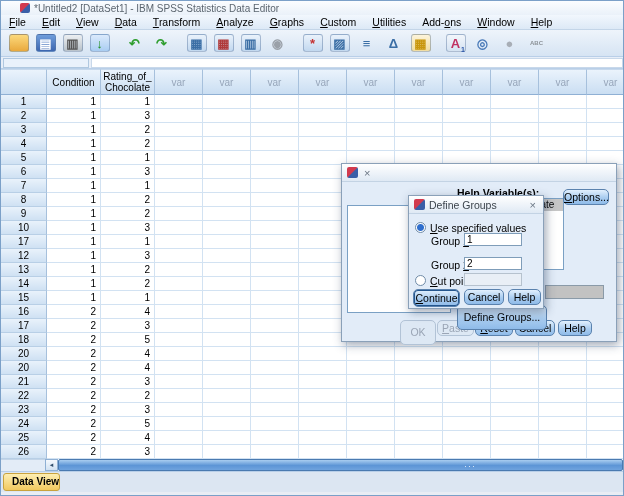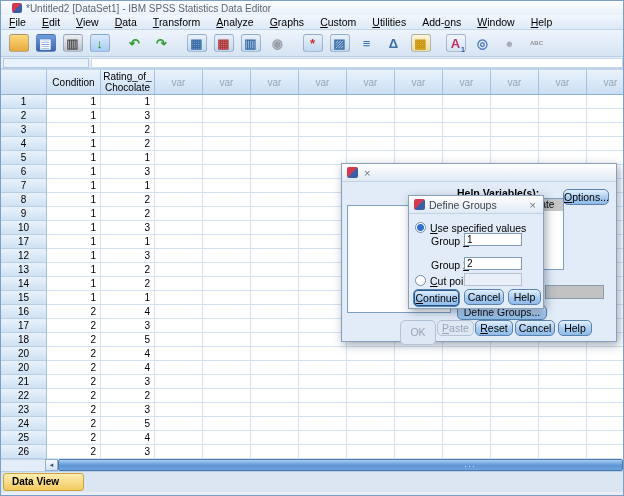--- a/index.html
+++ b/index.html
@@ -1,21 +1,21 @@
 <!DOCTYPE html>
 <html><head>
 <meta charset="utf-8">
 <style>
   * { margin:0; padding:0; box-sizing:border-box; }
   html,body { width:624px; height:496px; }
   body { font-family:"Liberation Sans", sans-serif; font-size:10px; color:#000; background:#fff; overflow:hidden; }
   #window { position:relative; width:624px; height:496px; border:1px solid #7ba0c8; background:#eef3fa; overflow:hidden; }
 
   
-  #titlebar { position:absolute; top:0; left:0; right:0; height:14px; background:linear-gradient(#fbfdff,#eaf1f9); display:flex; align-items:center; padding-left:11px; }
+  #titlebar { position:absolute; top:0; left:0; right:0; height:14px; background:linear-gradient(#fbfdff,#eaf1f9); display:flex; align-items:center; padding-left:19px; }
   .app-icon { width:10px; height:10px; margin-right:4px; border-radius:2px; background:linear-gradient(135deg,#d23a4e 48%,#3a5fa8 52%); }
   #title-text { font-size:10px; color:#5c6670; white-space:nowrap; }
 
   
   #menubar { position:absolute; top:14px; left:0; right:0; height:15px; background:linear-gradient(#f2f7fd,#dde9f6); border-bottom:1px solid #c3d5e8; display:flex; align-items:center; }
   .menu-item { padding:1px 8px; font-size:10.5px; cursor:default; }
   .menu-item u { text-decoration:underline; }
 
   
   #toolbar { position:absolute; top:29px; left:0; right:0; height:27px; background:linear-gradient(#eef4fb,#d6e4f3); border-bottom:1px solid #b9cfe8; display:flex; align-items:center; padding-left:4px; }
@@ -47,21 +47,21 @@
 
   
   #hscroll { position:absolute; top:458px; left:0; right:0; height:12px; z-index:10; }
   #hscroll-stub { position:absolute; left:0; top:0; width:44px; height:12px; background:#e3ecf7; border-top:1px solid #c3d5e8; }
   #hscroll-left { position:absolute; left:44px; top:0; width:13px; height:12px; background:linear-gradient(#f4f8fd,#d2e2f2); border:1px solid #8fb0d4; font-size:7px; line-height:10px; text-align:center; color:#33506e; }
   #hscroll-thumb { position:absolute; left:57px; top:0; right:0; height:12px; background:linear-gradient(#a9cdf0,#5d95d6 55%,#6fa3de); border:1px solid #4a7ab0; border-radius:2px; }
   #hscroll-grip { position:absolute; left:405px; top:2px; color:#e8f2fc; font-size:9px; letter-spacing:1px; line-height:8px; }
 
   
   #tabsrow { position:absolute; top:470px; left:0; right:0; height:21px; background:#dce6f2; border-top:1px solid #b9cfe8; display:flex; align-items:flex-start; padding:1px 0 0 2px; }
-  .view-tab { height:18px; padding:2px 24px 0 8px; font-size:10px; border-radius:3px; margin-right:2px; }
+  .view-tab { height:18px; padding:2px 0 0 8px; font-size:10px; border-radius:3px; margin-right:2px; }
   .view-tab.active { background:linear-gradient(#fdeeb2,#f2c95f); border:1px solid #c9a23d; font-weight:bold; }
   .view-tab.inactive { background:linear-gradient(#dcecfb,#a9cdf0); border:1px solid #7ba0c8; }
   #statusbar { position:absolute; top:491px; left:0; right:0; height:5px; background:#e9edf4; }
 
   
   .dialog { position:absolute; background:#e2ecf8; border:1px solid #8aa0b8; box-shadow:2px 3px 9px rgba(40,60,90,.45); }
   .dlg-title { height:18px; background:linear-gradient(#ffffff,#dfe9f4); border-bottom:1px solid #c3d3e4; display:flex; align-items:center; padding:0 5px; }
   .dlg-title .app-icon { width:11px; height:11px; }
   .dlg-title-text { font-size:10.5px; color:#3c444c; flex:1; white-space:nowrap; overflow:hidden; }
   .dlg-close { font-size:11px; color:#6a7684; padding:0 2px; }
@@ -661,21 +661,21 @@
       <span class="app-icon" style="margin-right:4px;"></span>
       <span class="dlg-close">×</span>
     </div>
     <div class="field-label bold" style="left:115px; top:23px;">Help Variable(s):</div>
     <div class="listbox" style="left:5px; top:41px; width:104px; height:108px;"></div>
     <div class="listbox" style="left:116px; top:34px; width:106px; height:72px;">
         <div class="list-item selected">Rating_of_Chocolate</div>
       </div>
     <button class="btn" style="left:221px; top:25px; width:46px; height:16px;"><u>O</u>ptions...</button>
     <div class="gray-field" style="left:203px; top:121px; width:59px; height:14px;"></div>
-    <button class="btn" style="left:115px; top:141px; width:90px; height:15px; z-index:1;">Define Groups...</button>
+    <button class="btn" style="left:115px; top:141px; width:90px; height:25px; z-index:1;">Define Groups...</button>
     <button class="btn disabled" style="left:58px; top:156px; width:36px; height:25px;">OK</button>
     <button class="btn disabled" style="left:95px; top:156px; width:37px; height:16px;"><u>P</u>aste</button>
     <button class="btn" style="left:133px; top:156px; width:38px; height:16px;"><u>R</u>eset</button>
     <button class="btn" style="left:173px; top:156px; width:40px; height:16px;">Cancel</button>
     <button class="btn" style="left:216px; top:156px; width:34px; height:16px;">Help</button>
   </div>
 
   <div class="dialog" id="dg-dialog" style="left:407px; top:194px; width:136px; height:114px; z-index:30;">
     <div class="dlg-title">
       <span class="app-icon" style="margin-right:4px;"></span>

